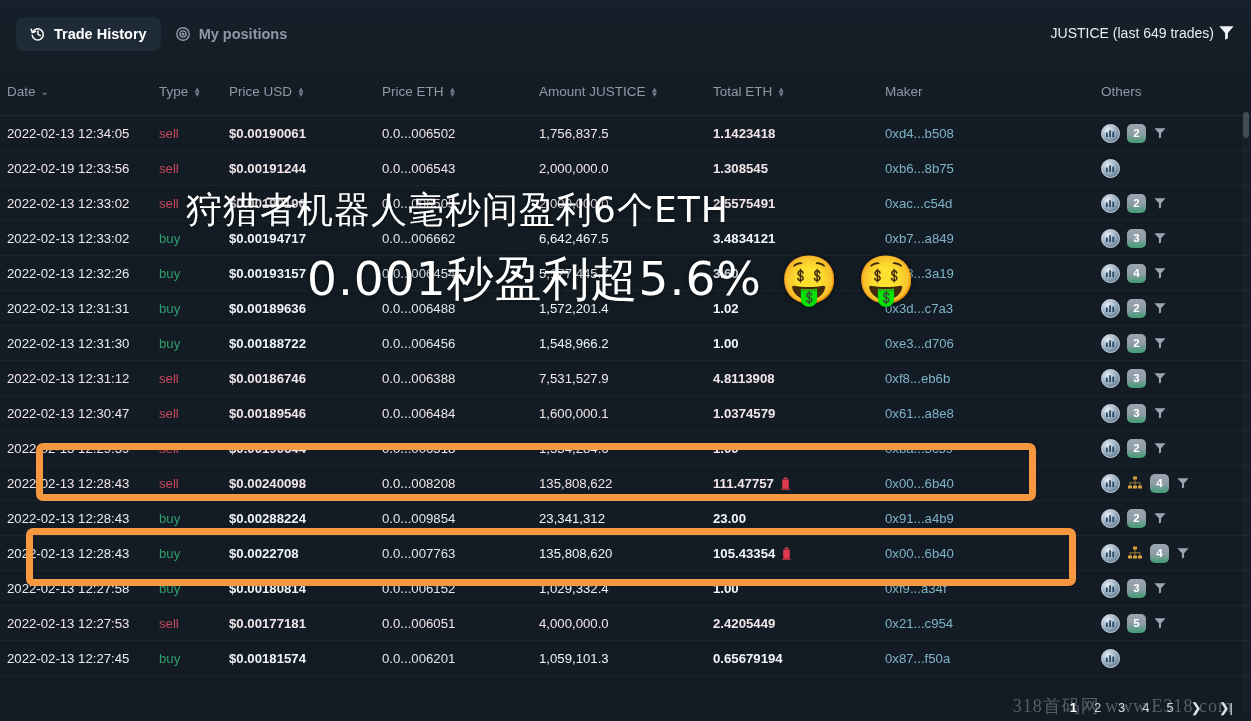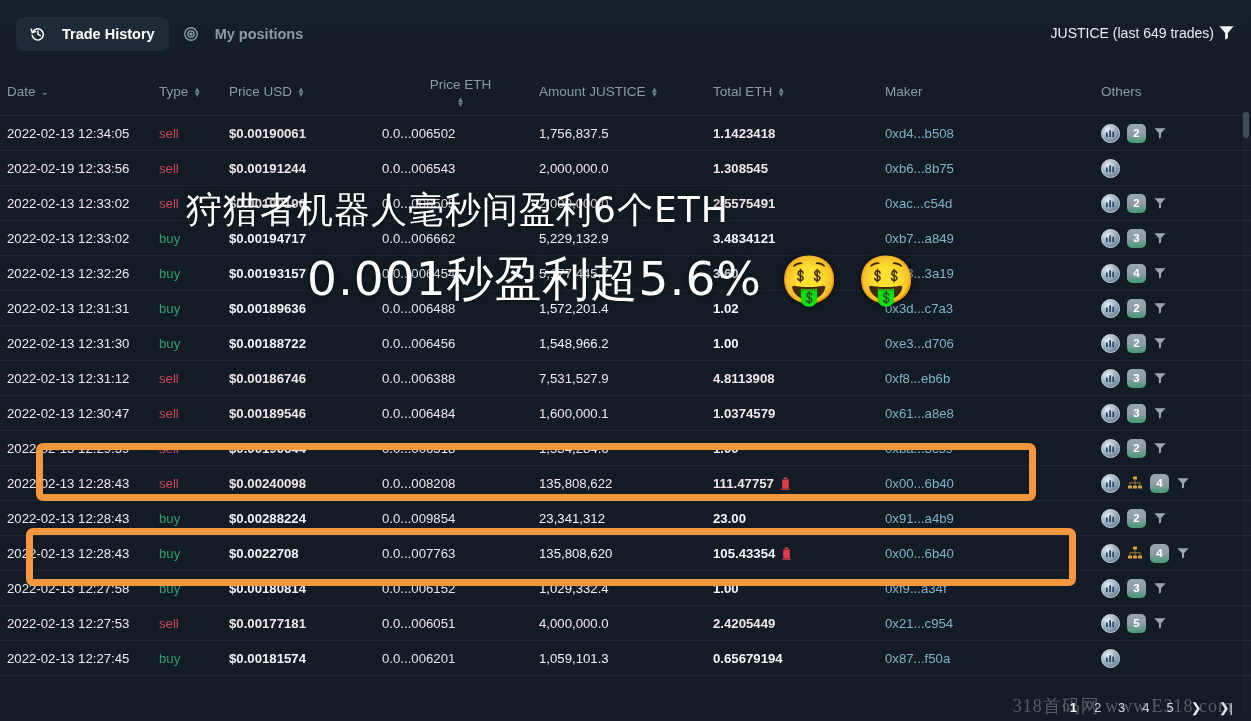--- a/index.html
+++ b/index.html
@@ -14,21 +14,21 @@
     width:1251px; height:721px;
     background:linear-gradient(180deg,#16202a 0%,#131c24 14%,#131c24 100%);
   }
 
   
   .tabbar {
     position:absolute; left:0; top:0; width:1251px; height:68px;
     display:flex; align-items:center; padding:0 16px;
   }
   .tab {
-    display:flex; align-items:center; gap:16px;
+    display:flex; align-items:center; gap:8px;
     height:34px; padding:0 14px; border-radius:8px;
     font-size:14.5px; font-weight:bold; color:#8d9aa6;
     white-space:nowrap; cursor:pointer;
   }
   .tab.active { background:#1e2a36; color:#ffffff; }
   .tab .ico { display:inline-flex; width:16px; height:16px; align-items:center; justify-content:center; }
   .tab .ico svg { display:block; }
 
   .hdr-right {
     position:absolute; right:16px; top:24px;
@@ -52,21 +52,21 @@
   .row.head {
     height:48px; border-bottom:1px solid rgba(255,255,255,0.05);
     color:#8d9aa6; font-size:13.5px;
   }
   .row.head .c { display:flex; align-items:center; gap:5px; cursor:pointer; }
 
   .c { flex:0 0 auto; }
   .c-date  { width:152px; color:#e6ecf1; }
   .c-type  { width:70px; }
   .c-price { width:153px; color:#f0f4f8; font-weight:bold; }
-  .c-peth  { width:157px; color:#dfe6ec;flex-direction:column; }
+  .c-peth  { width:157px; color:#dfe6ec; }
   .c-amt   { width:174px; color:#eef3f7; }
   .c-teth  { width:172px; color:#f3f7fa; font-weight:bold; display:flex; align-items:center; gap:6px; }
   .c-maker { width:216px; color:#7fb3c8; cursor:pointer; }
   .c-oth   { width:auto; display:flex; align-items:center; gap:7px; }
 
   .row.head .c-date,.row.head .c-type,.row.head .c-price,
   .row.head .c-peth,.row.head .c-amt,.row.head .c-teth,
   .row.head .c-maker,.row.head .c-oth { color:#8d9aa6; font-weight:normal; }
 
   .t-sell { color:#c8485c; }
@@ -302,21 +302,21 @@
             <span class="funnel"><svg width="14" height="14" viewBox="0 0 16 16" fill="#9aa7b3">
                 <path d="M1.6 2.5h12.8L9.2 8.4v4.6l-2.4 1.4V8.4z"></path>
               </svg></span>
           </div>
         </div>
         <div class="row buyrow">
           <div class="c c-date">2022-02-13 12:33:02</div>
           <div class="c c-type"><span class="t-buy">buy</span></div>
           <div class="c c-price">$0.00194717</div>
           <div class="c c-peth">0.0...006662</div>
-          <div class="c c-amt">5,229,132.9</div>
+          <div class="c c-amt">6,642,467.5</div>
           <div class="c c-teth">
             <span>3.4834121</span>
           </div>
           <div class="c c-maker">0xb7...a849</div>
           <div class="c c-oth">
             <span class="chart-badge">
               <svg width="11" height="10" viewBox="0 0 12 11">
                 <rect x="1" y="5" width="2" height="5" fill="#2c4a66"></rect>
                 <rect x="4.5" y="2.5" width="2" height="7.5" fill="#2c4a66"></rect>
                 <rect x="8" y="4" width="2" height="6" fill="#2c4a66"></rect>

